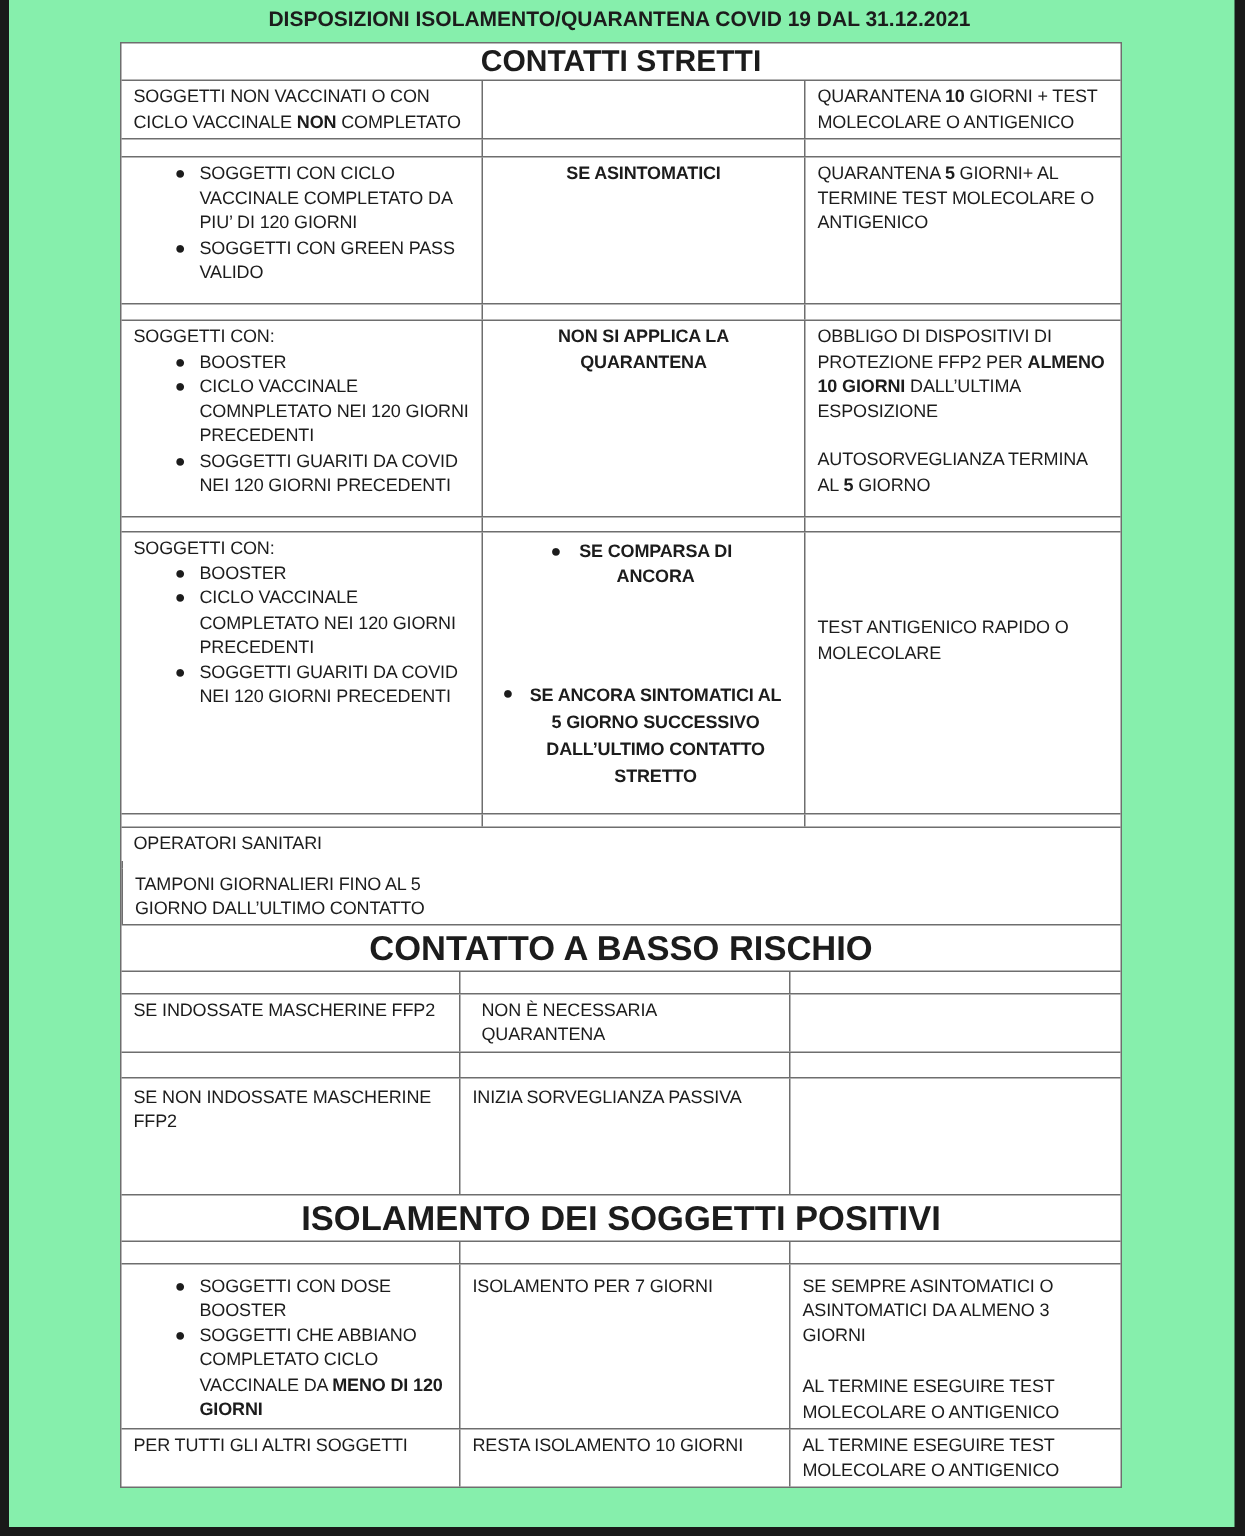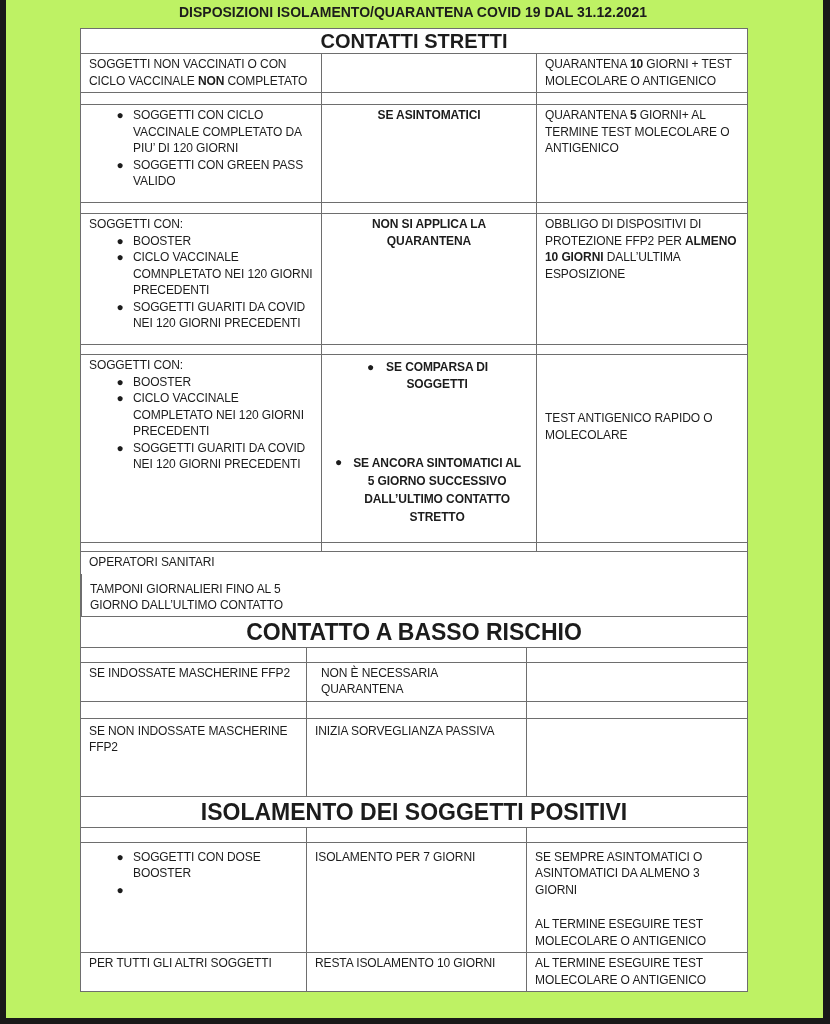--- a/index.html
+++ b/index.html
@@ -2,21 +2,21 @@
 <html><head>
 <meta charset="utf-8">
 <style>
   :root{
     --bd:#6e6e6e;
     --tx:#1c1c1c;
     --edge:#191919;
   }
   html,body{margin:0;padding:0;background:#e9e9e9;}
   #page{
-    position:relative;width:830px;height:1024px;background:#bef264;overflow:hidden;
+    position:relative;width:830px;height:1024px;background:#86efac;overflow:hidden;
     font-family:"Liberation Sans", sans-serif;color:var(--tx);
     font-size:12px;line-height:16.5px;letter-spacing:-0.1px;
   }
   .edge{position:absolute;background:var(--edge);}
   #edge-left{left:0;top:0;width:6px;height:1024px;}
   #edge-right{right:0;top:0;width:7px;height:1024px;}
   #edge-bottom{left:0;bottom:0;width:830px;height:6px;}
 
   #doc-title{
     position:absolute;left:80px;top:4px;width:666px;text-align:center;
@@ -106,20 +106,21 @@
             <span class="tx">CICLO VACCINALE COMNPLETATO NEI 120 GIORNI PRECEDENTI</span>
           </div>
         <div class="li">
             <span class="dot">●</span>
             <span class="tx">SOGGETTI GUARITI DA COVID NEI 120 GIORNI PRECEDENTI</span>
           </div>
       </div>
       <div class="c a2 cc"><span>NON SI APPLICA LA QUARANTENA</span></div>
       <div class="c a3">
         <div><span>OBBLIGO DI DISPOSITIVI DI PROTEZIONE FFP2 PER </span><b>ALMENO 10 GIORNI</b><span> DALL’ULTIMA ESPOSIZIONE</span></div>
+        <div class="gap16"><span>AUTOSORVEGLIANZA TERMINA AL </span><b>5</b><span> GIORNO</span></div>
       </div>
     </div>
 
     <div class="row" style="min-height:10px;">
       <div class="c a1"></div>
         <div class="c a2"></div>
         <div class="c a3"></div>
     </div>
 
     <div class="row" style="min-height:188px;">
@@ -134,21 +135,21 @@
             <span class="tx">CICLO VACCINALE COMPLETATO NEI 120 GIORNI PRECEDENTI</span>
           </div>
         <div class="li">
             <span class="dot">●</span>
             <span class="tx">SOGGETTI GUARITI DA COVID NEI 120 GIORNI PRECEDENTI</span>
           </div>
       </div>
       <div class="c a2">
         <div class="cli" style="margin-top:2px;">
             <span class="dot">●</span>
-            <span class="tx" style="max-width:108px;">SE COMPARSA DI SOGGETTI</span>
+            <span class="tx" style="max-width:108px;">SE COMPARSA DI ANCORA</span>
           </div>
         <div class="cli" style="margin-top:62px;">
             <span class="dot">●</span>
             <span class="tx" style="max-width:172px;line-height:18px;">SE ANCORA SINTOMATICI AL 5 GIORNO SUCCESSIVO DALL’ULTIMO CONTATTO STRETTO</span>
           </div>
       </div>
       <div class="c a3" style="padding-top:55px;"><span>TEST ANTIGENICO RAPIDO O MOLECOLARE</span></div>
     </div>
 
     <div class="row" style="min-height:9px;">
@@ -202,20 +203,21 @@
     </div>
 
     <div class="row" style="min-height:109px;">
       <div class="c b1" style="padding-top:6px;">
         <div class="li">
             <span class="dot">●</span>
             <span class="tx">SOGGETTI CON DOSE BOOSTER</span>
           </div>
         <div class="li">
             <span class="dot">●</span>
+            <span class="tx"><span>SOGGETTI CHE ABBIANO COMPLETATO CICLO VACCINALE DA </span><b>MENO DI 120 GIORNI</b></span>
           </div>
       </div>
       <div class="c b2" style="padding-top:6px;">ISOLAMENTO PER 7 GIORNI</div>
       <div class="c b3" style="padding-top:6px;">
         <div>SE SEMPRE ASINTOMATICI O ASINTOMATICI DA ALMENO 3 GIORNI</div>
         <div class="gap18">AL TERMINE ESEGUIRE TEST MOLECOLARE O ANTIGENICO</div>
       </div>
     </div>
 
     <div class="row" style="min-height:38px;">

